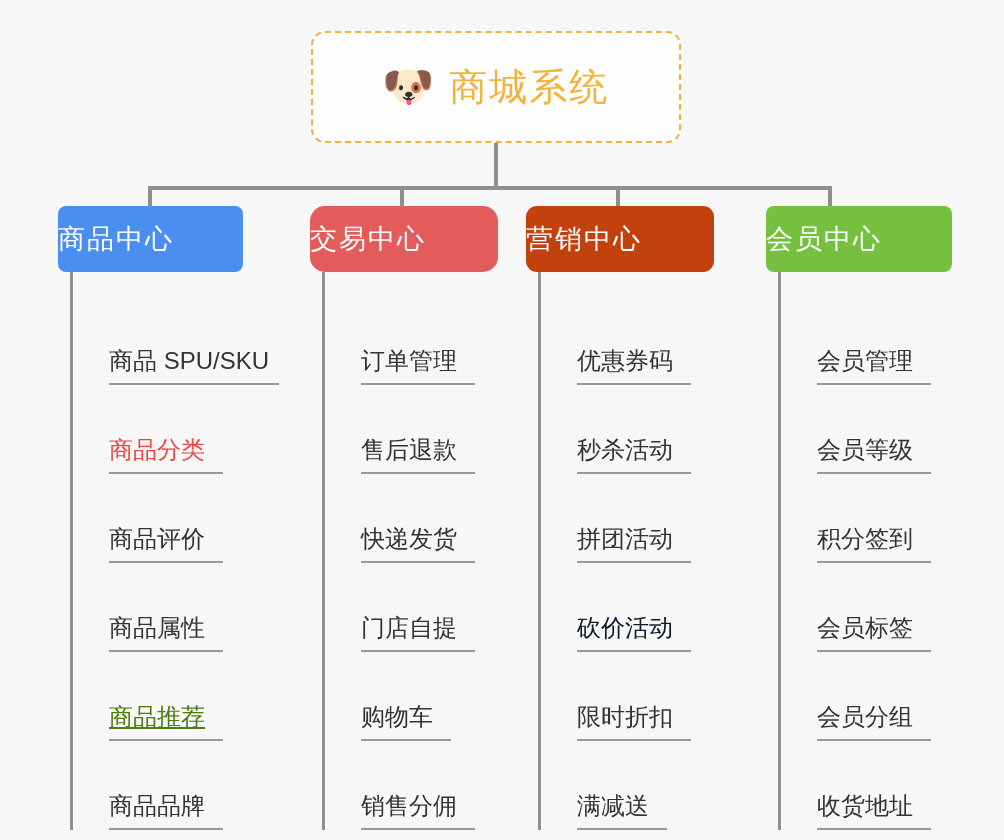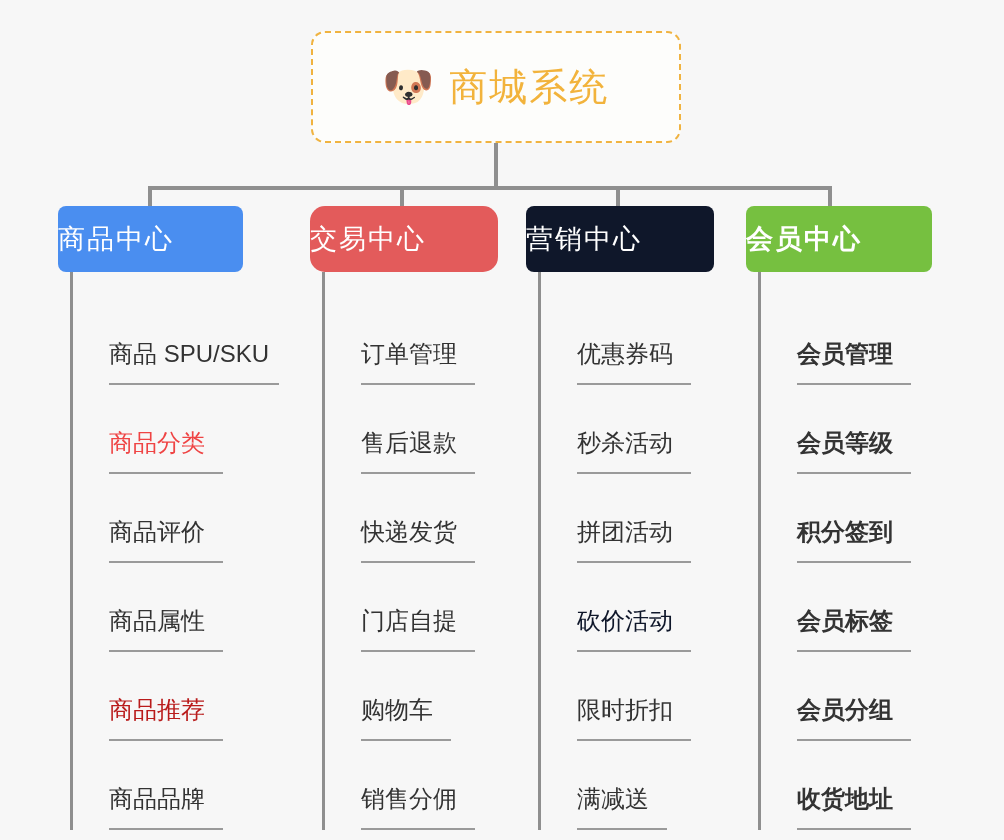--- a/index.html
+++ b/index.html
@@ -75,21 +75,21 @@
   .drop-3 { left: 828px; }
 
   
   .column {
     position: absolute;
     top: 206px;
   }
   .col-0 { left: 58px;  width: 230px; }
   .col-1 { left: 310px; width: 216px; }
   .col-2 { left: 526px; width: 216px; }
-  .col-3 { left: 746px; width: 216px; font-weight: bold; }
+  .col-3 { left: 766px; width: 216px; }
 
   .col-header {
     height: 66px;
     border-radius: 8px;
     display: flex;
     align-items: center;
     justify-content: flex-start;
     color: #ffffff;
     font-size: 27px;
     letter-spacing: 2px;
@@ -112,21 +112,21 @@
     position: relative;
     height: 89px;
     display: flex;
     align-items: flex-end;
     padding-left: 36px;
   }
   .leaf-label {
     font-size: 24px;
     color: #333333;
     line-height: 1.15;
-    padding-bottom: 15px;
+    padding-bottom: 8px;
     white-space: nowrap;
     border-bottom: 2px solid #000000;
     padding-right: 18px;
   }
   .leaf-item--wide .leaf-label { padding-right: 10px; }
 
   
   .spine-top-gap { height: 24px; }
 </style>
 </head>
@@ -158,21 +158,21 @@
       <div class="leaf-item">
         <span class="leaf-label" style="border-bottom-color: rgb(154, 154, 154); color: #ef4444;">商品分类</span>
       </div>
       <div class="leaf-item">
         <span class="leaf-label" style="border-bottom-color: rgb(154, 154, 154); color: rgb(51, 51, 51);">商品评价</span>
       </div>
       <div class="leaf-item">
         <span class="leaf-label" style="border-bottom-color: rgb(154, 154, 154); color: rgb(51, 51, 51);">商品属性</span>
       </div>
       <div class="leaf-item">
-        <span class="leaf-label" style="border-bottom-color: rgb(154, 154, 154); color: #b91c1c;">商品推荐</span>
+        <span class="leaf-label" style="border-bottom-color: rgb(154, 154, 154); color: #4d7c0f; text-decoration: underline;">商品推荐</span>
       </div>
       <div class="leaf-item">
         <span class="leaf-label" style="border-bottom-color: rgb(154, 154, 154); color: rgb(51, 51, 51);">商品品牌</span>
       </div>
     </div>
   </div>
 
   <div class="column col-1">
     <div class="col-header" style="background: rgb(227, 91, 91); border-radius: 15px;">
       <span>交易中心</span>
@@ -194,21 +194,21 @@
       <div class="leaf-item">
         <span class="leaf-label" style="border-bottom-color: rgb(154, 154, 154); color: rgb(51, 51, 51);">购物车</span>
       </div>
       <div class="leaf-item">
         <span class="leaf-label" style="border-bottom-color: rgb(154, 154, 154); color: rgb(51, 51, 51);">销售分佣</span>
       </div>
     </div>
   </div>
 
   <div class="column col-2">
-    <div class="col-header" style="background: #0f172a;">
+    <div class="col-header" style="background: #c2410c; border-radius: 11px;">
       <span>营销中心</span>
     </div>
     <div class="leaf-list" style="border-left-color: rgb(143, 143, 143);">
       <div class="spine-top-gap"></div>
       <div class="leaf-item">
         <span class="leaf-label" style="border-bottom-color: rgb(154, 154, 154); color: rgb(51, 51, 51);">优惠券码</span>
       </div>
       <div class="leaf-item">
         <span class="leaf-label" style="border-bottom-color: rgb(154, 154, 154); color: rgb(51, 51, 51);">秒杀活动</span>
       </div>

